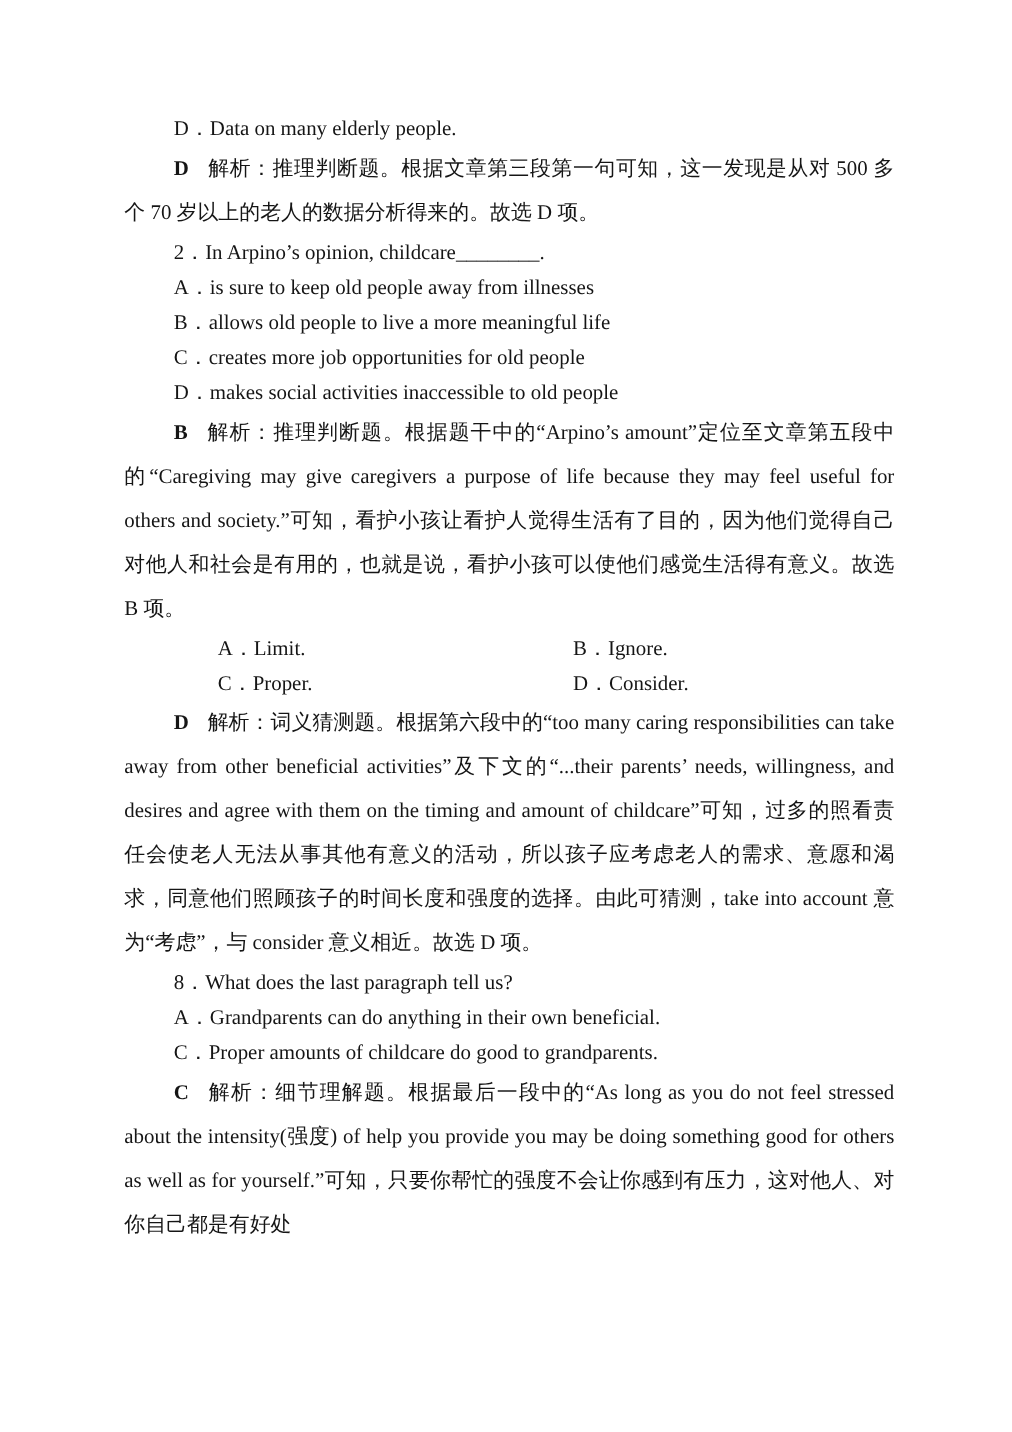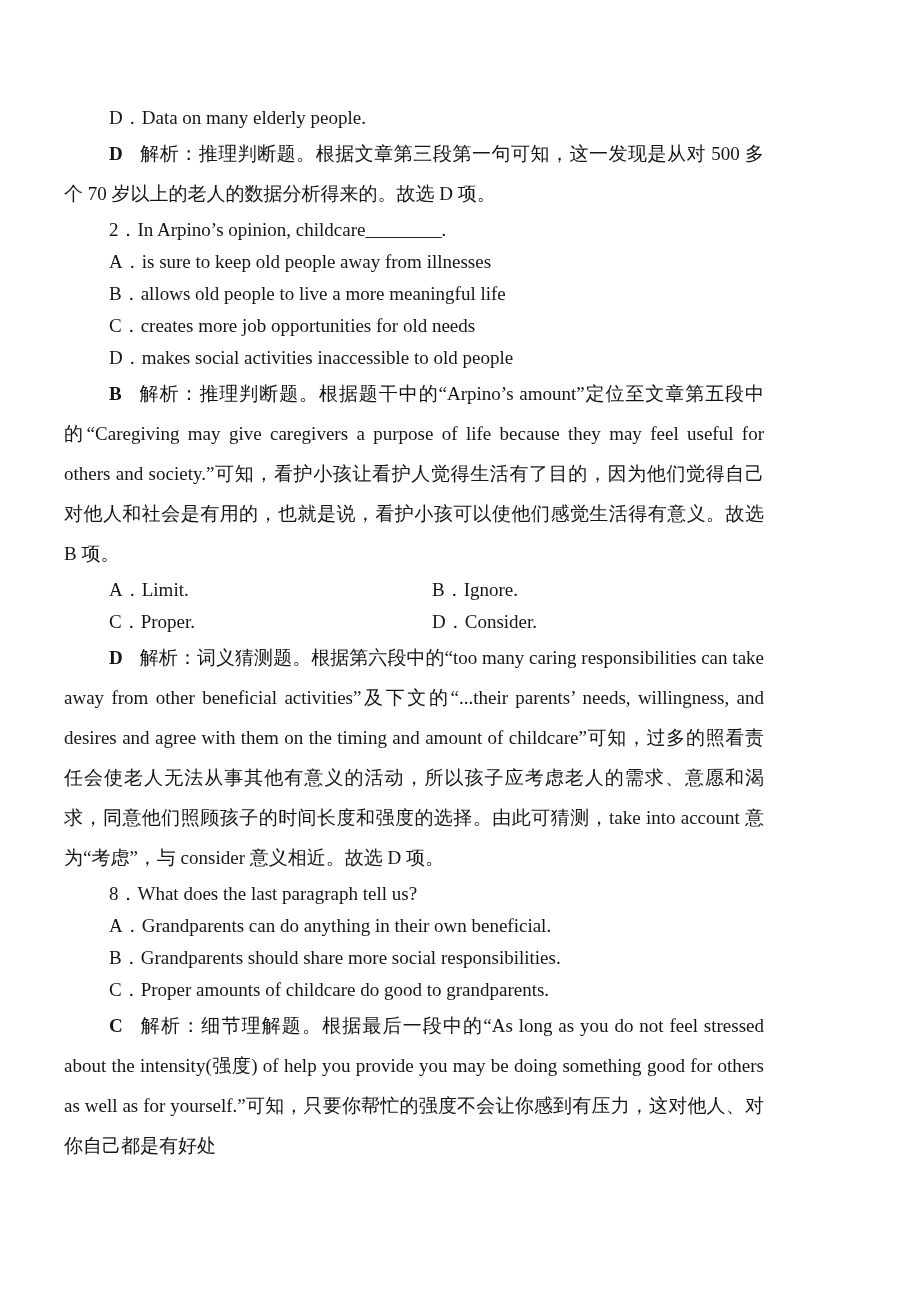--- a/index.html
+++ b/index.html
@@ -11,21 +11,21 @@
     width: 920px;
     height: 1302px;
     overflow: hidden;
     font-family: "Liberation Serif", "DejaVu Serif", serif;
     color: #151515;
   }
   .page {
     box-sizing: border-box;
     width: 920px;
     height: 1302px;
-    padding: 102px 110px 0 64px;
+    padding: 102px 110px 0 113px;
     background: #ffffff;
   }
   .doc {
     width: 700px;
     font-size: 19px;
   }
   p { margin: 0; }
   
   .line {
     line-height: 32px;
@@ -34,20 +34,21 @@
   }
   
   .opt-row {
     line-height: 32px;
     padding-left: 45px;
     white-space: nowrap;
   }
   .opt-row .col-left {
     display: inline-block;
     width: 323px;
+    margin-left: 40px;
   }
   
   .expl {
     line-height: 40px;
     text-align: justify;
     text-indent: 45px;
   }
   .answer-letter {
     font-weight: bold;
     margin-right: 17px;
@@ -59,31 +60,30 @@
 <div class="page">
   <div class="doc">
 
     <p class="line">D．Data on many elderly people.</p>
 
     <p class="expl"><span class="answer-letter">D</span><span>解析：</span><span>推理判断题。根据文章第三段第一句可知，这一发现是从对 500 多个 70 岁以上的老人的数据分析得来的。故选 D 项。</span></p>
 
     <p class="line">2．In Arpino’s opinion, childcare________.</p>
     <p class="line">A．is sure to keep old people away from illnesses</p>
     <p class="line">B．allows old people to live a more meaningful life</p>
-    <p class="line">C．creates more job opportunities for old needs</p>
+    <p class="line">C．creates more job opportunities for old people</p>
     <p class="line">D．makes social activities inaccessible to old people</p>
 
     <p class="expl"><span class="answer-letter">B</span><span>解析：</span><span>推理判断题。根据题干中的“Arpino’s amount”定位至文章第五段中的“Caregiving may give caregivers a purpose of life because they may feel useful for others and society.”可知，看护小孩让看护人觉得生活有了目的，因为他们觉得自己对他人和社会是有用的，也就是说，看护小孩可以使他们感觉生活得有意义。故选 B 项。</span></p>
 
     <p class="opt-row"><span class="col-left">A．Limit.</span><span class="col-right">B．Ignore.</span></p>
     <p class="opt-row"><span class="col-left">C．Proper.</span><span class="col-right">D．Consider.</span></p>
 
     <p class="expl"><span class="answer-letter">D</span><span>解析：</span><span>词义猜测题。根据第六段中的“too many caring responsibilities can take away from other beneficial activities”及下文的“...their parents’ needs, willingness, and desires and agree with them on the timing and amount of childcare”可知，过多的照看责任会使老人无法从事其他有意义的活动，所以孩子应考虑老人的需求、意愿和渴求，同意他们照顾孩子的时间长度和强度的选择。由此可猜测，take into account 意为“考虑”，与 consider 意义相近。故选 D 项。</span></p>
 
     <p class="line">8．What does the last paragraph tell us?</p>
     <p class="line">A．Grandparents can do anything in their own beneficial.</p>
-    <p class="line">B．Grandparents should share more social responsibilities.</p>
     <p class="line">C．Proper amounts of childcare do good to grandparents.</p>
 
     <p class="expl"><span class="answer-letter">C</span><span>解析：</span><span>细节理解题。根据最后一段中的“As long as you do not feel stressed about the intensity(强度) of help you provide you may be doing something good for others as well as for yourself.”可知，只要你帮忙的强度不会让你感到有压力，这对他人、对你自己都是有好处</span></p>
 
   </div>
 </div>
 
 </body></html>

